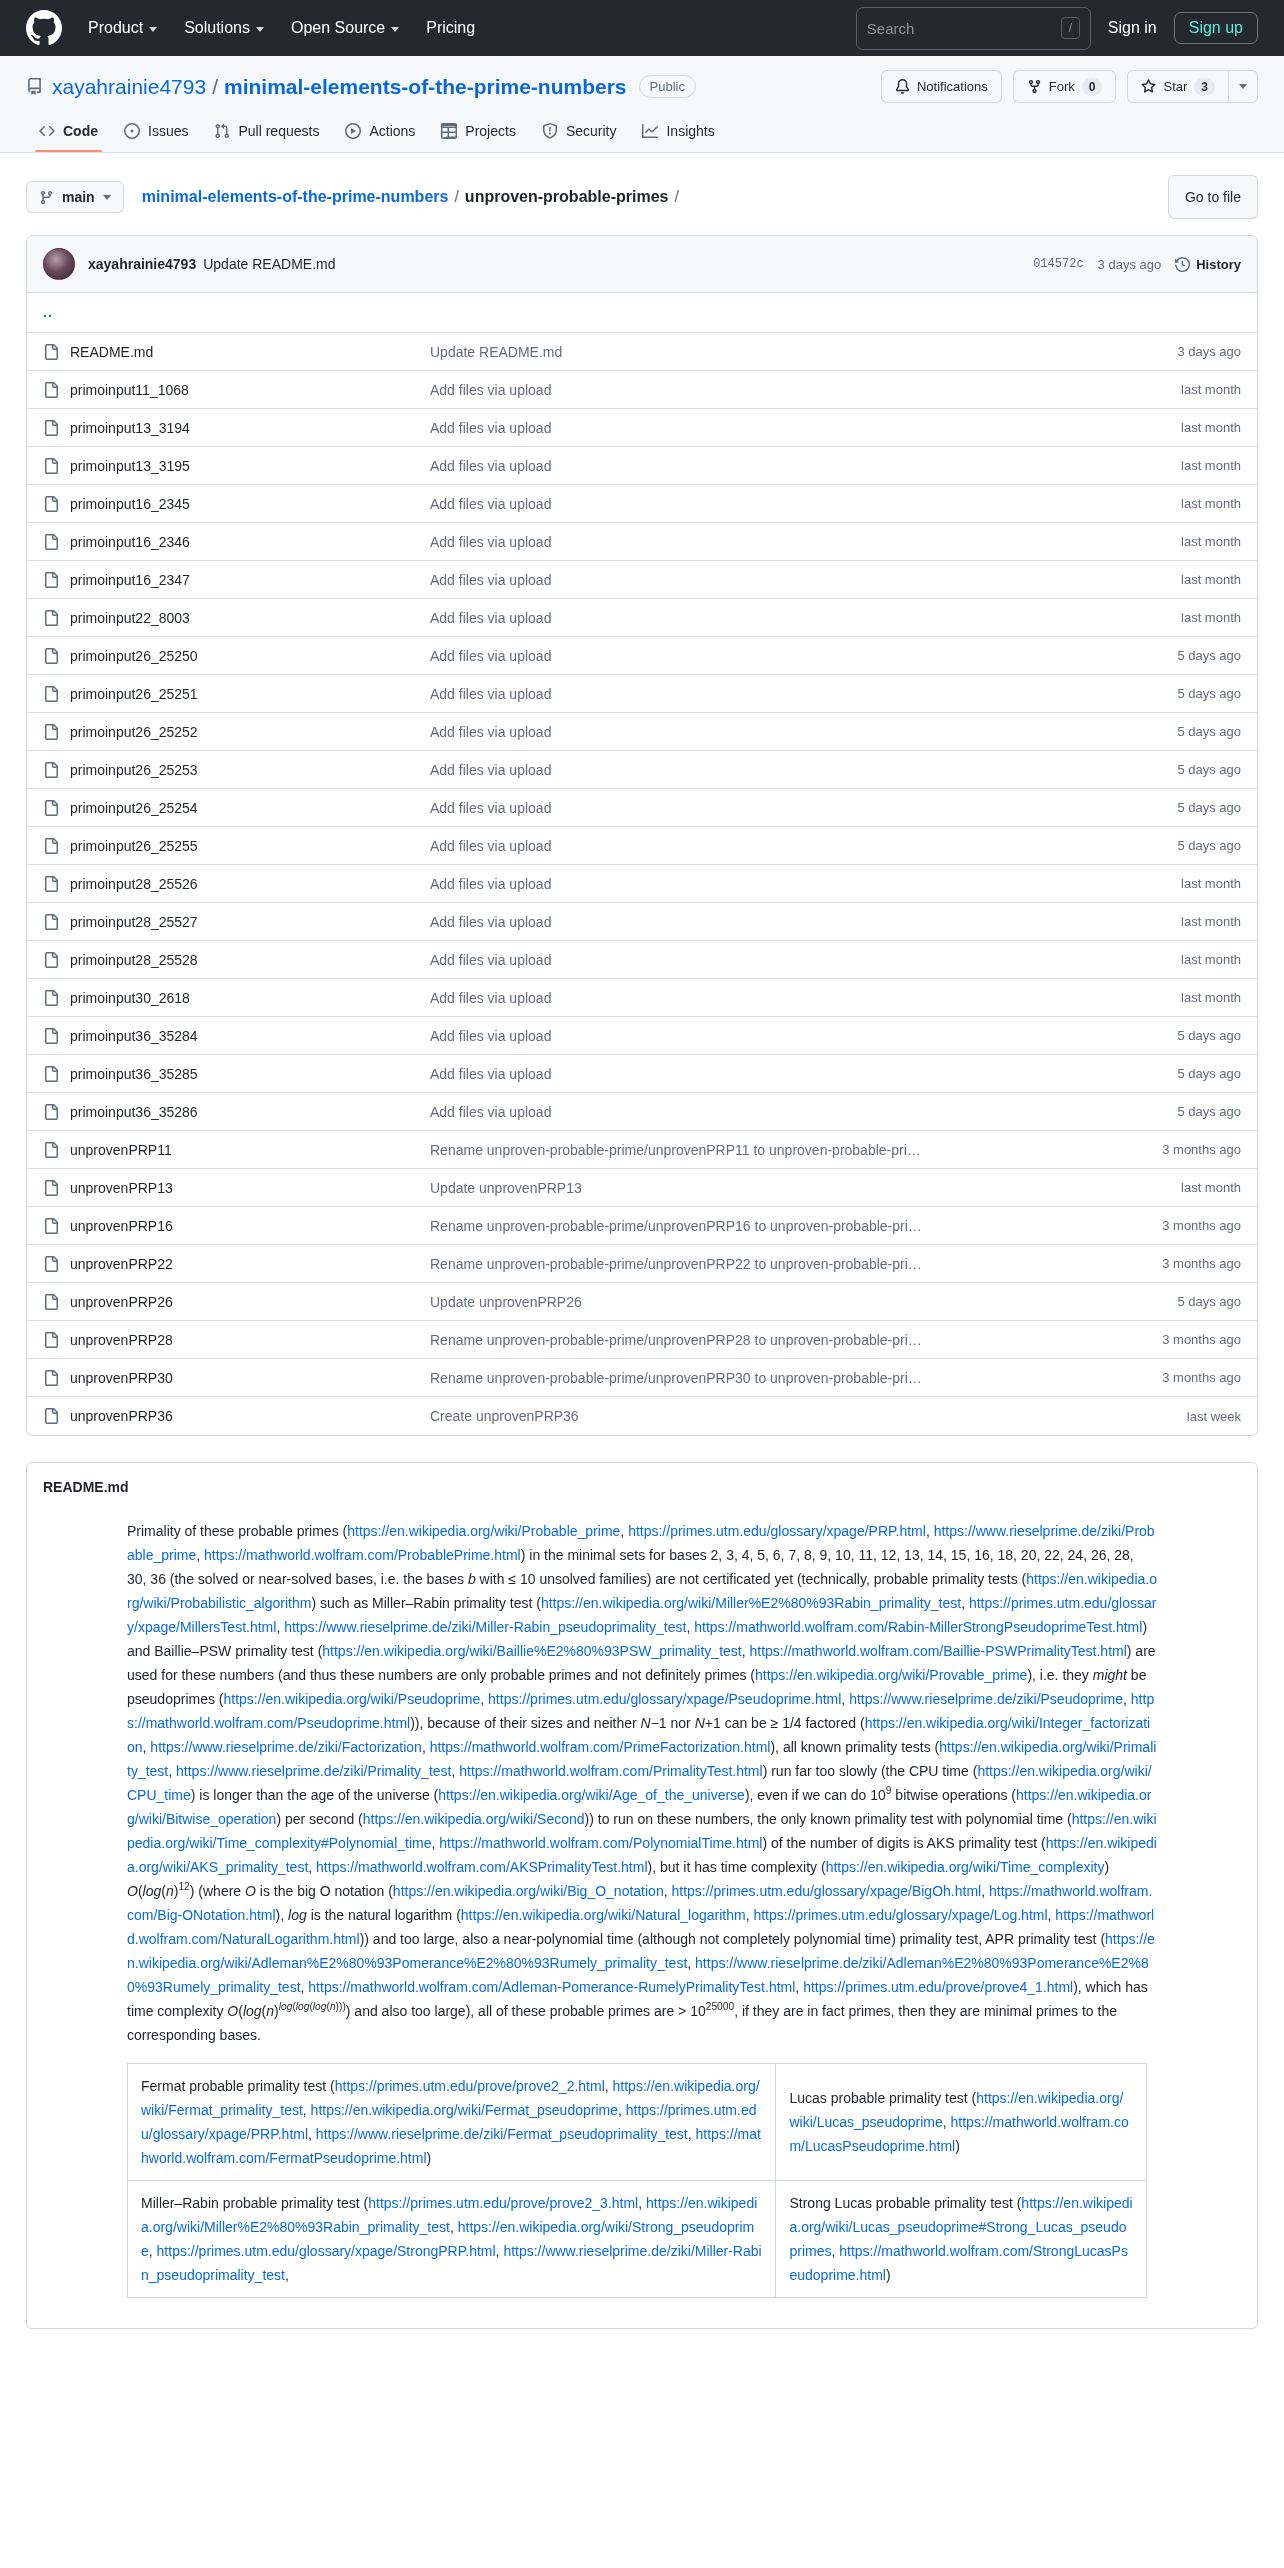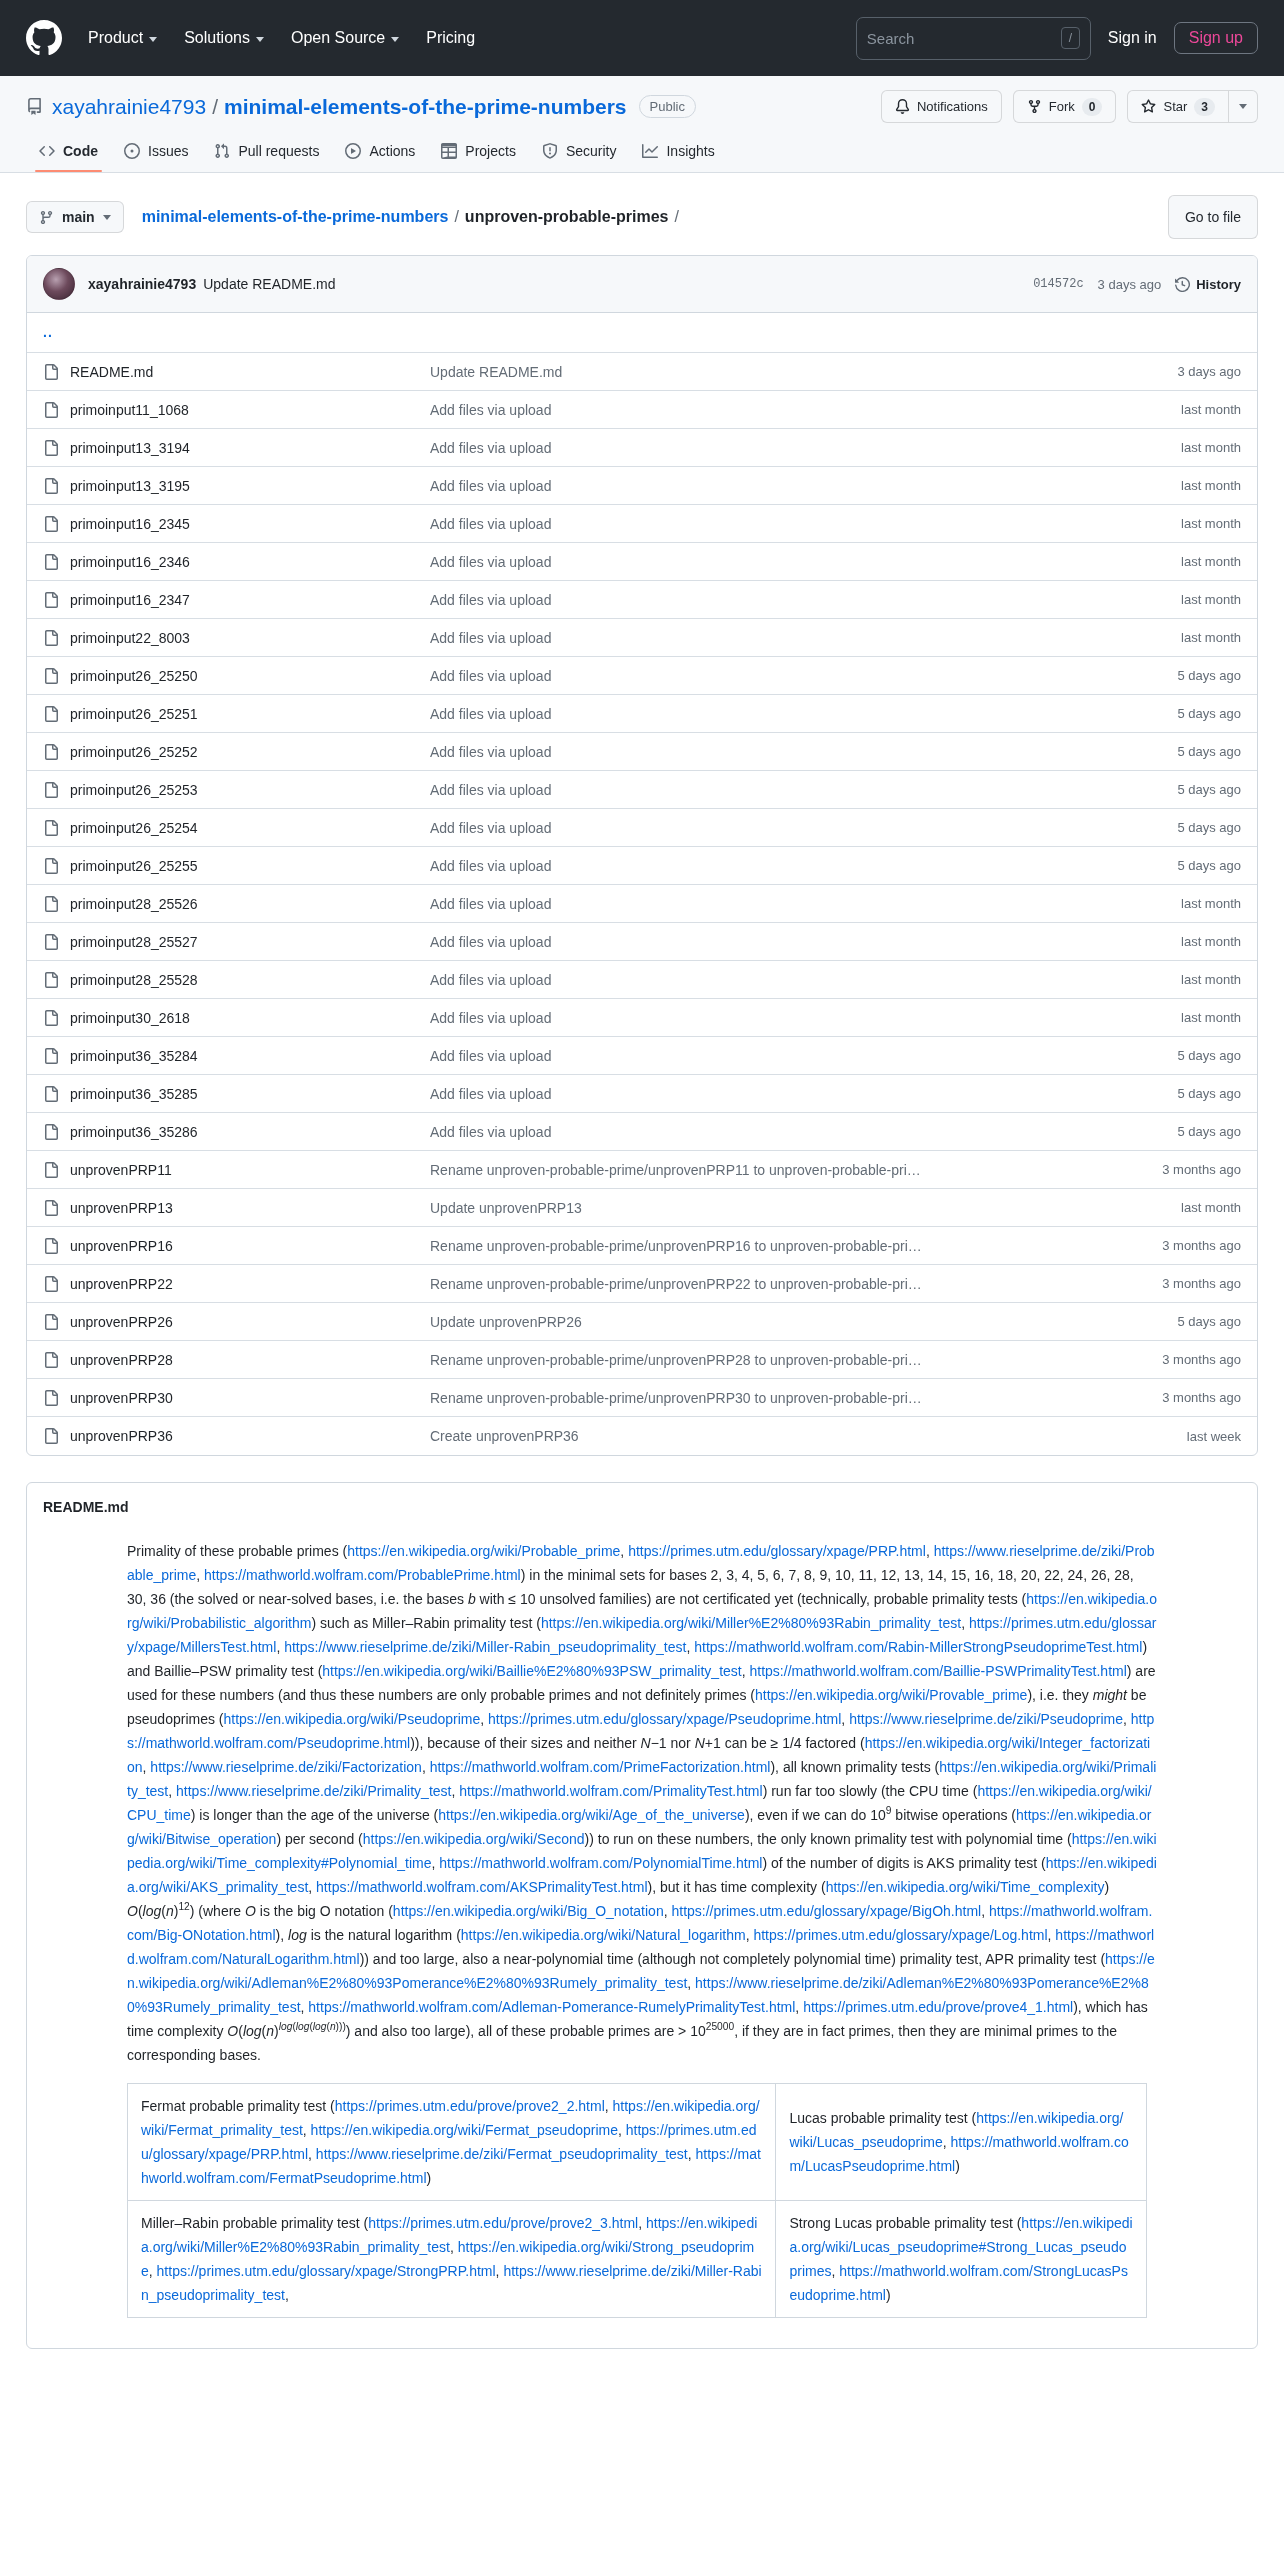--- a/index.html
+++ b/index.html
@@ -9,21 +9,21 @@
     background: #ffffff;
     font-family: "Liberation Sans", sans-serif;
     font-size: 14px;
     color: #1f2328;
     -webkit-font-smoothing: antialiased;
   }
 
   
   .gh-header {
     background: #24292f;
-    height: 76px;
+    height: 56px;
     display: flex;
     align-items: center;
     padding: 0 26px;
     color: #ffffff;
   }
   .gh-logo { width: 36px; height: 36px; margin-right: 26px; flex: none; }
   .gh-logo svg { display:block; width:36px; height:36px; fill:#ffffff; }
   .gh-nav { display:flex; align-items:center; gap: 27px; }
   .gh-nav-item {
     display:flex; align-items:center; gap:6px;
@@ -38,21 +38,21 @@
     width: 235px; height: 43px; border:1px solid #57606a; border-radius:7px;
     display:flex; align-items:center; padding:0 10px; background:transparent;
   }
   .gh-search .ph { color:#8b949e; font-size:15px; flex:1; }
   .slash-key {
     border:1px solid #57606a; border-radius:4px; width:19px; height:22px;
     display:flex;align-items:center;justify-content:center;color:#8b949e;font-size:12px;
   }
   .signin { font-size:16px; color:#ffffff; cursor:pointer; white-space:nowrap; }
   .signup {
-    font-size:16px; color:#ec4899; border:1px solid #6e7681; border-radius:7px;
+    font-size:16px; color:#5eead4; border:1px solid #6e7681; border-radius:7px;
     padding:6px 14px; cursor:pointer; white-space:nowrap;
   }
 
   
   .repo-head {
     background:#f6f8fa; border-bottom:1px solid #d8dee4;
     padding: 14px 26px 0 26px;
   }
   .repo-title-row { display:flex; align-items:center; }
   .repo-icon { margin-right:9px; display:flex; }

